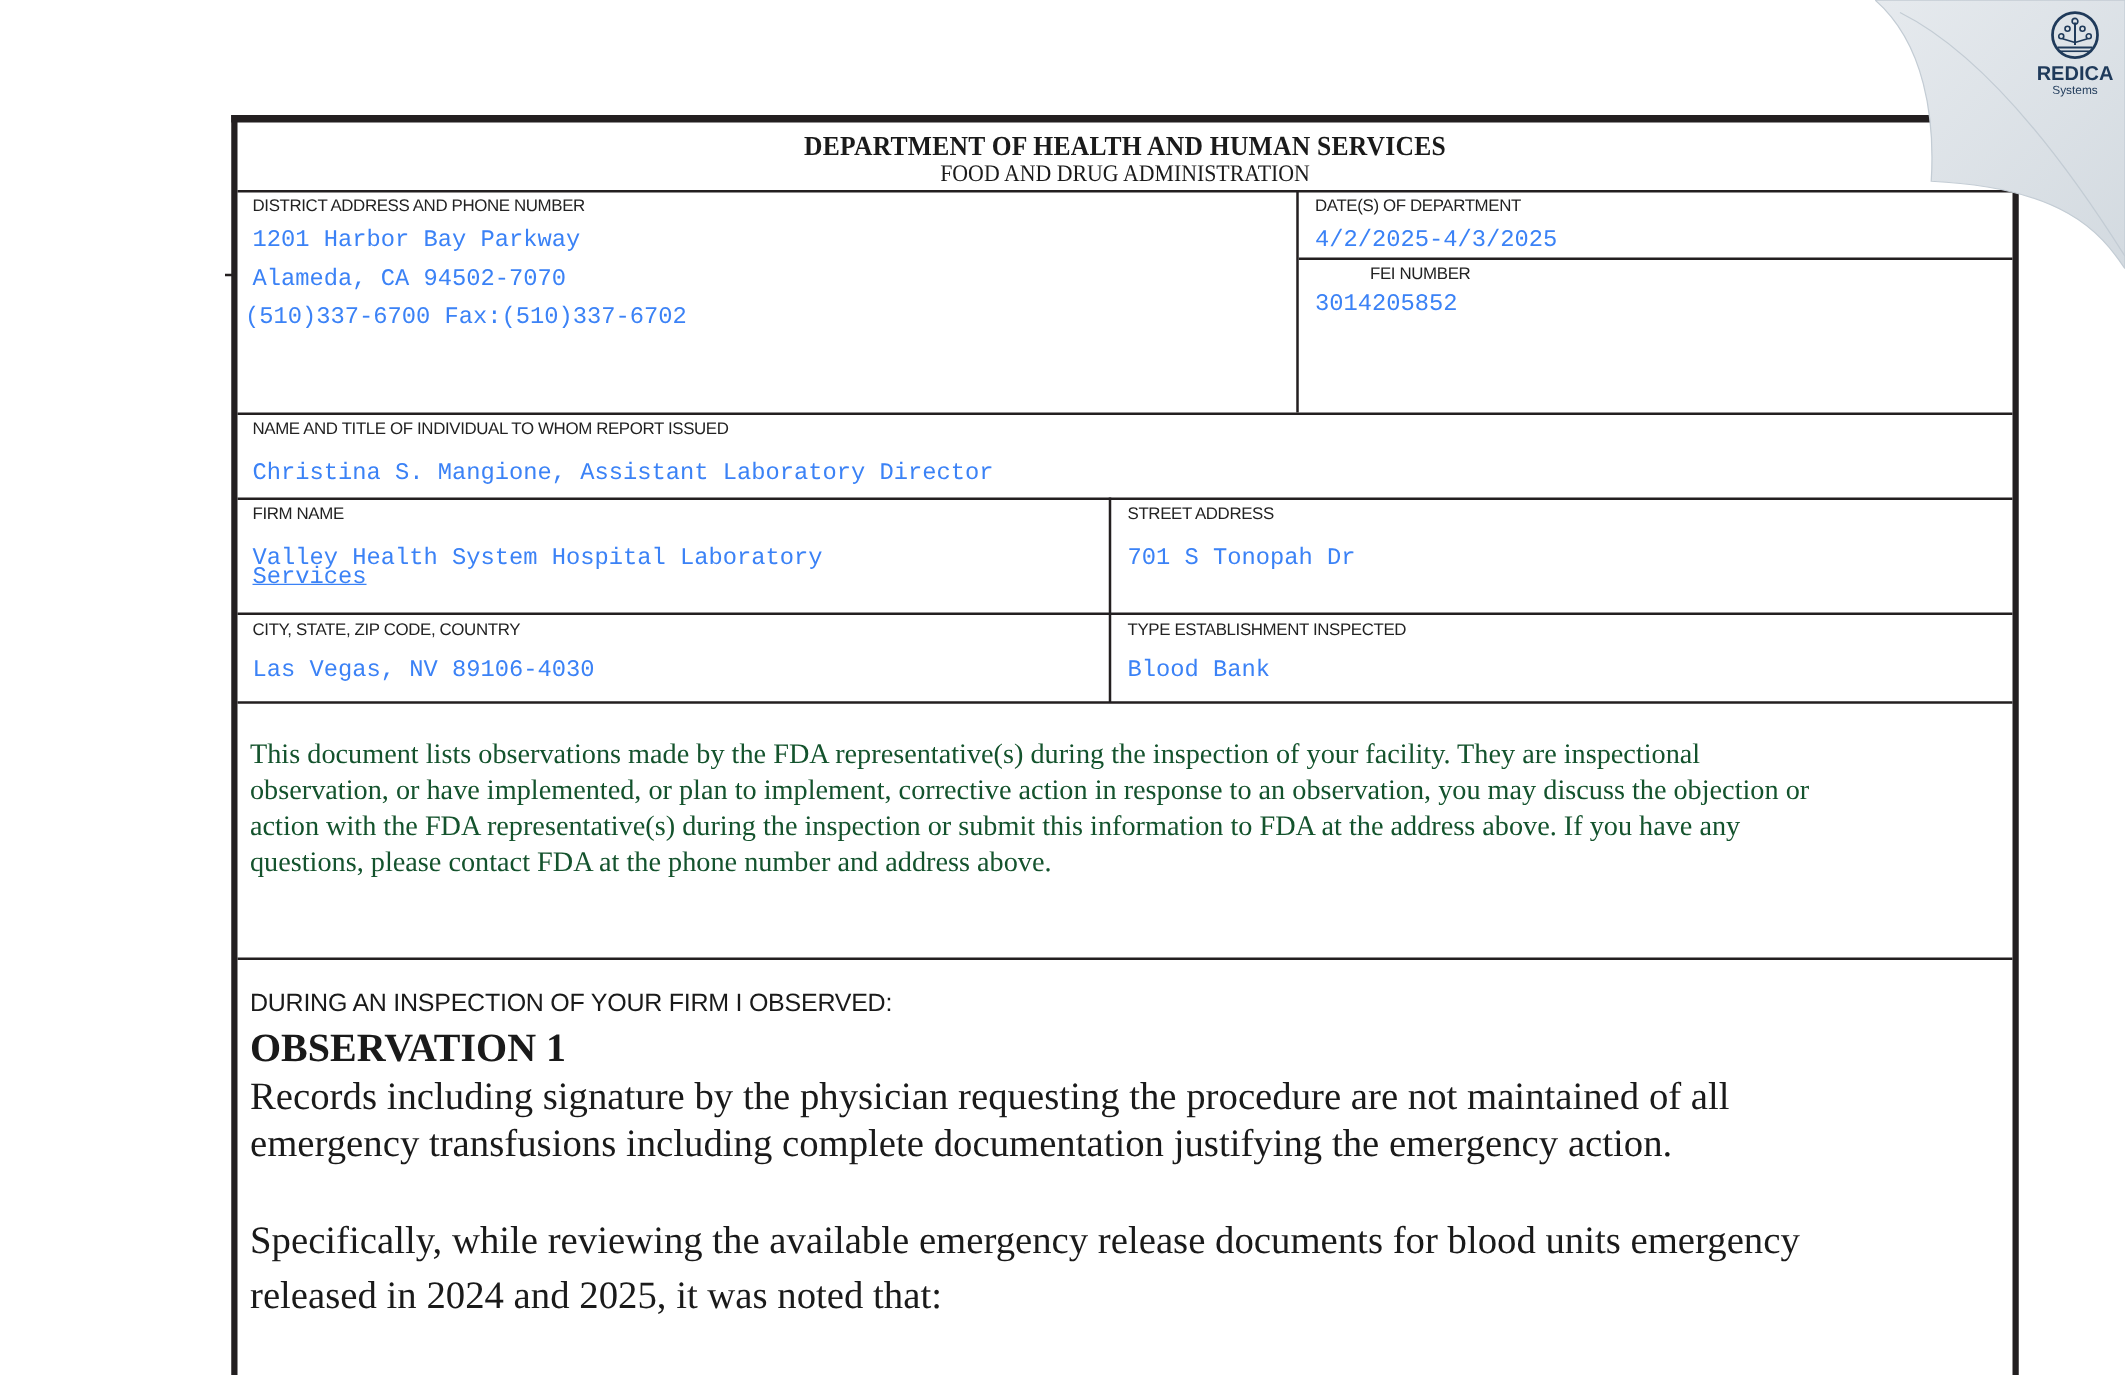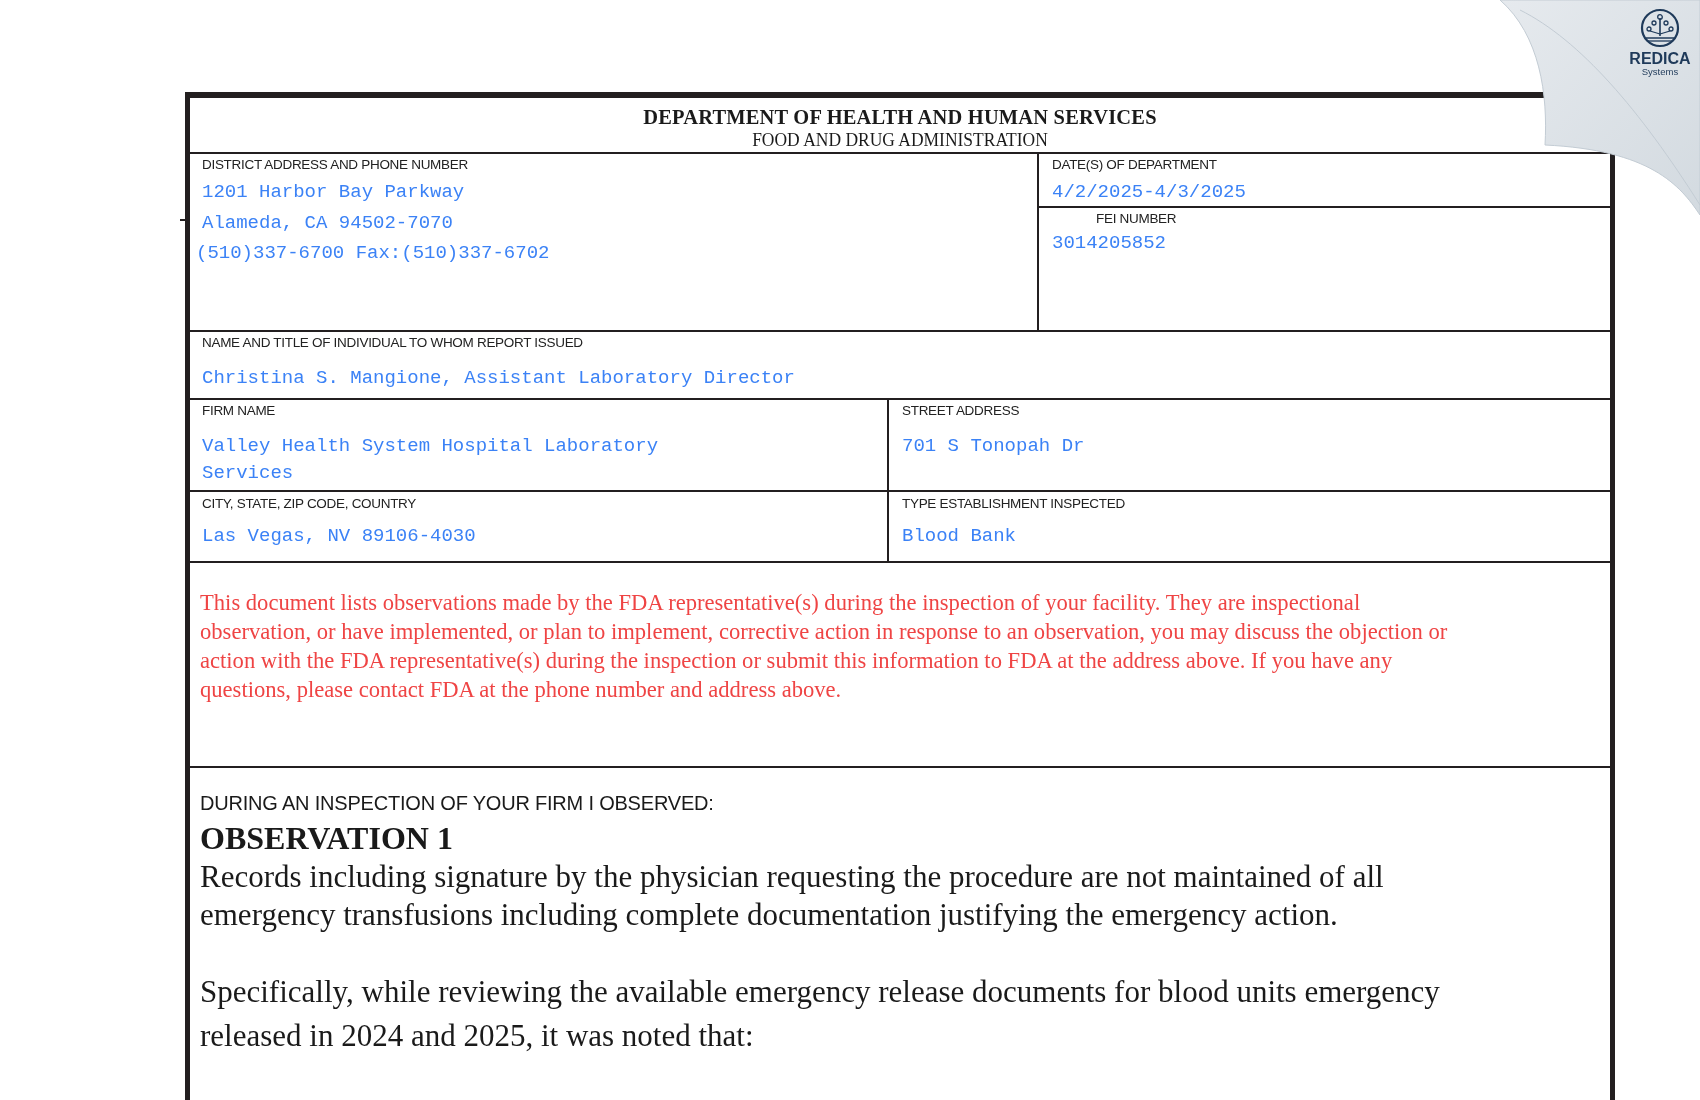--- a/index.html
+++ b/index.html
@@ -13,21 +13,21 @@
     border-left:5px solid #231f20; border-right:5px solid #231f20; border-top:6px solid #231f20;
     box-sizing:border-box;
   }
   .hline { position:absolute; left:0; right:0; background:#231f20; }
   .vline { position:absolute; width:2px; background:#231f20; }
   .header { position:absolute; left:0; right:0; top:6px; text-align:center; }
   .h-title { font-family:"Liberation Serif", serif; font-weight:bold; font-size:22px; letter-spacing:0.2px; transform:scaleX(0.93); }
   .h-sub { font-family:"Liberation Serif", serif; font-size:19px; margin-top:-1px; transform:scaleX(0.92); }
   .label { position:absolute; font-family:"Liberation Sans", sans-serif; font-size:13.5px; color:#222; letter-spacing:-0.3px; white-space:nowrap; }
   .mono { position:absolute; font-family:"Liberation Mono", monospace; font-size:19px; color:#3b82f6; white-space:nowrap; line-height:31px; }
-  .disclaimer { position:absolute; left:10px; top:490px; width:1400px; font-size:22.6px; line-height:29px; color:#ef4444; }
+  .disclaimer { position:absolute; left:10px; top:490px; width:1400px; font-size:22.6px; line-height:29px; color:#14532d; }
   .obs-lead { position:absolute; left:10px; top:694px; font-family:"Liberation Sans", sans-serif; font-weight:normal; font-size:20px; letter-spacing:-0.2px; }
   .obs-title { position:absolute; left:10px; top:722px; font-weight:bold; font-size:32px; }
   .obs-text { position:absolute; left:10px; width:1400px; font-size:31px; line-height:38px; }
   .obs-item { position:absolute; left:64px; font-size:31px; white-space:nowrap; }
   .obs-item .num { display:inline-block; width:50px; }
   .corner { position:absolute; right:0; top:0; width:200px; height:215px; }
   .tick { position:absolute; left:180px; width:6px; height:2px; background:#231f20; }
 </style>
 </head>
 <body>
@@ -58,21 +58,21 @@
   <div class="mono" style="left:862px;top:79px;">4/2/2025-4/3/2025</div>
 
   <div class="label" style="left:862px;top:113px;margin-left:44px;">FEI NUMBER</div>
   <div class="mono" style="left:862px;top:130px;">3014205852</div>
 
   <div class="label" style="left:12px;top:237px;">NAME AND TITLE OF INDIVIDUAL TO WHOM REPORT ISSUED</div>
   <div class="mono" style="left:12px;top:265px;">Christina S. Mangione, Assistant Laboratory Director</div>
 
   <div class="label" style="left:12px;top:305px;">FIRM NAME</div>
   <div class="mono" style="left:12px;top:333px;">Valley Health System Hospital Laboratory</div>
-  <div class="mono" style="left:12px;top:360px;">Services</div>
+  <div class="mono" style="left:12px;top:348px;text-decoration:underline;">Services</div>
 
   <div class="label" style="left:712px;top:305px;">STREET ADDRESS</div>
   <div class="mono" style="left:712px;top:333px;">701 S Tonopah Dr</div>
 
   <div class="label" style="left:12px;top:398px;">CITY, STATE, ZIP CODE, COUNTRY</div>
   <div class="mono" style="left:12px;top:423px;">Las Vegas, NV 89106-4030</div>
 
   <div class="label" style="left:712px;top:398px;">TYPE ESTABLISHMENT INSPECTED</div>
   <div class="mono" style="left:712px;top:423px;">Blood Bank</div>
 

